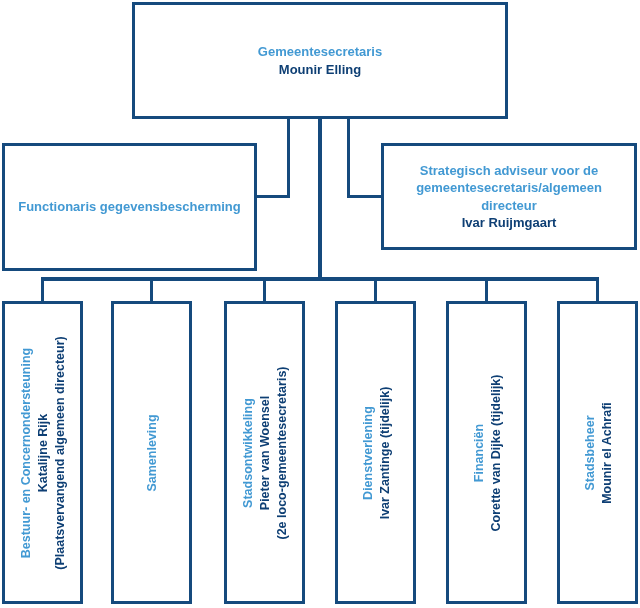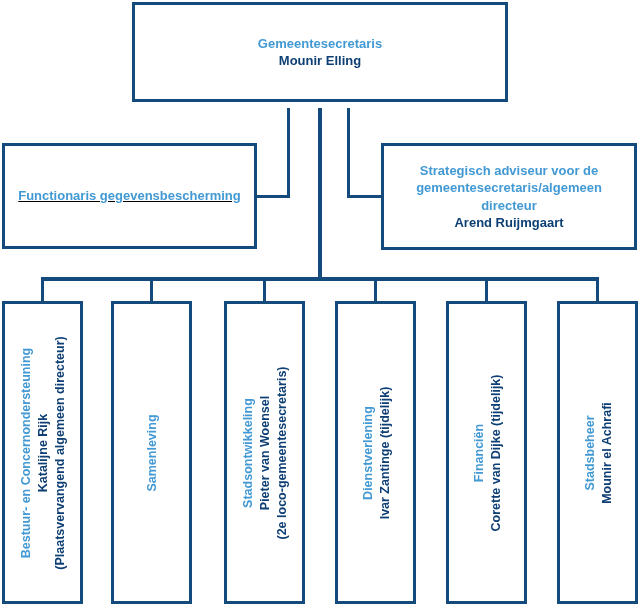--- a/index.html
+++ b/index.html
@@ -18,22 +18,22 @@
   .node {
     position: absolute;
     background: #ffffff;
     border: 3px solid #154a7d;
     display: flex;
     flex-direction: column;
     justify-content: center;
     align-items: center;
     text-align: center;
   }
-  .node-top    { left: 132px; top: 2px;   width: 376px; height: 100px; }
-  .node-left   { left: 2px;   top: 143px; width: 255px; height: 106px; padding: 0 4px; text-decoration: underline; }
+  .node-top    { left: 132px; top: 2px;   width: 376px; height: 117px; }
+  .node-left   { left: 2px;   top: 143px; width: 255px; height: 128px; padding: 0 4px; }
   .node-right  { left: 381px; top: 143px; width: 256px; height: 107px; padding: 0 32px; }
 
   .role-light { color: #4299d3; font-weight: bold; font-size: 13px; line-height: 17.5px; }
   .name-dark  { color: #0e3f74; font-weight: bold; font-size: 13px; line-height: 17.5px; }
 
   
   .dept {
     position: absolute;
     top: 301px;
     width: 81px;
@@ -101,21 +101,21 @@
     <div class="role-light">Gemeentesecretaris</div>
     <div class="name-dark">Mounir Elling</div>
   </div>
 
   <div class="node node-left">
     <div class="role-light">Functionaris gegevensbescherming</div>
   </div>
 
   <div class="node node-right">
     <div class="role-light">Strategisch adviseur voor de gemeentesecretaris/algemeen directeur</div>
-    <div class="name-dark">Arend Ruijmgaart</div>
+    <div class="name-dark">Ivar Ruijmgaart</div>
   </div>
 
   <div class="dept d1">
     <div class="dept-rotor">
       <div class="role-light">Bestuur- en Concernondersteuning</div>
       <div class="name-dark">Katalijne Rijk</div>
       <div class="name-dark">(Plaatsvervangend algemeen directeur)</div>
     </div>
   </div>
 

